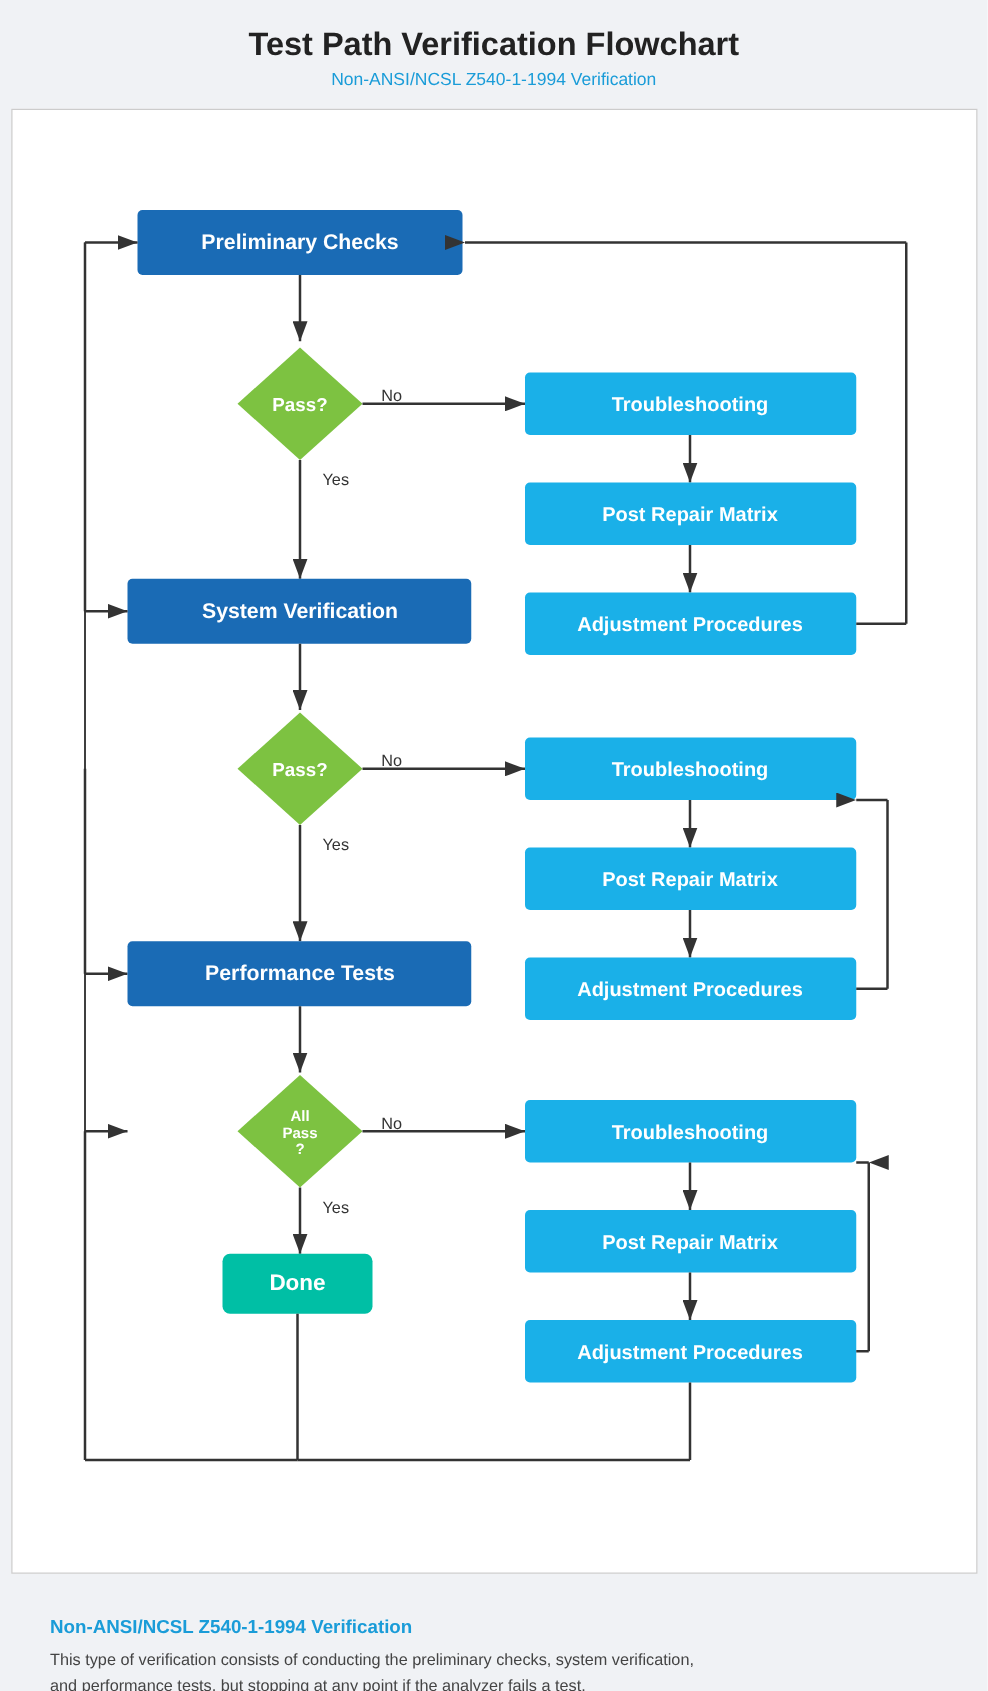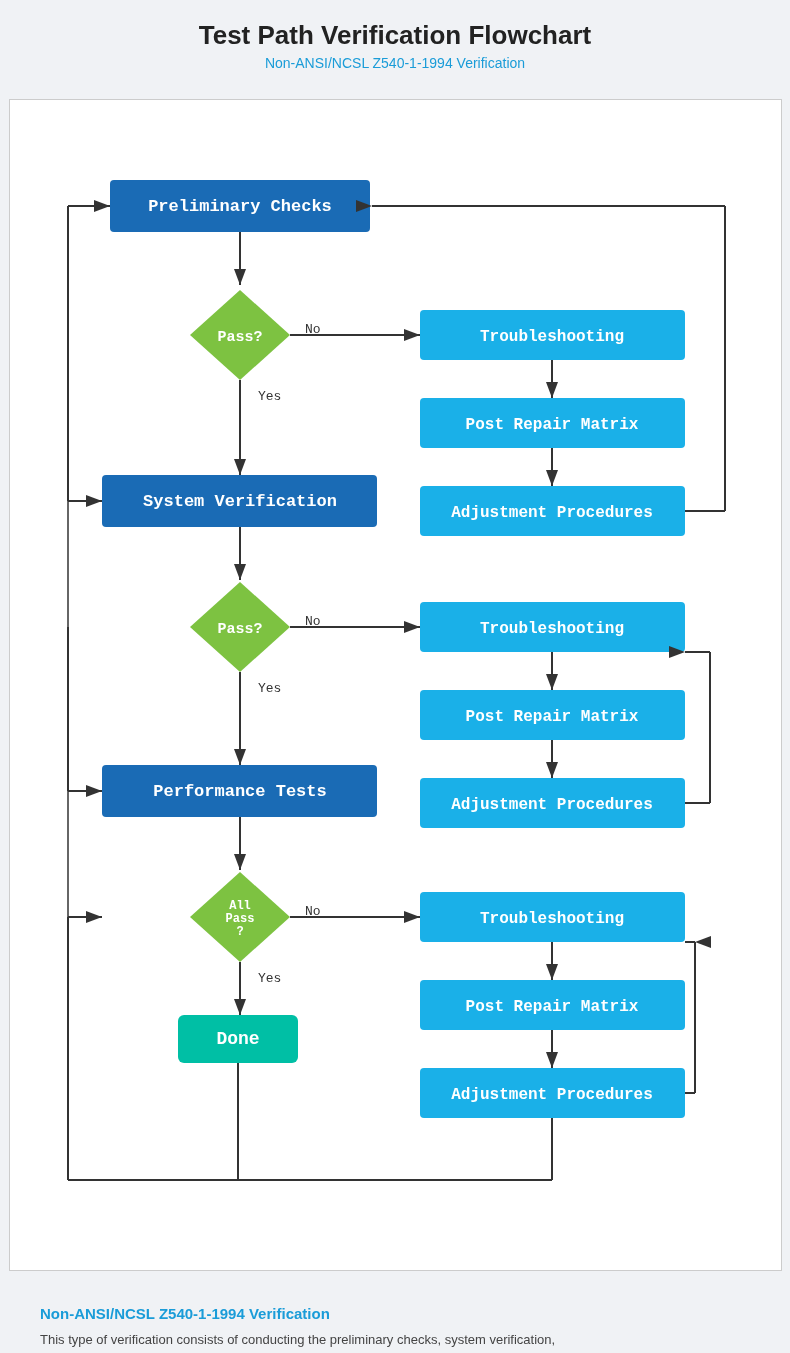--- a/index.html
+++ b/index.html
@@ -9,41 +9,40 @@
       width: 790px;
       min-height: 1353px;
     }
     .page-wrapper {
       width: 790px;
       background: #f0f2f5;
       padding: 20px 0 0 0;
     }
     .title-section {
       text-align: center;
-      margin-bottom: 28px;
+      margin-bottom: 16px;
     }
     .main-title {
       font-size: 26px;
       font-weight: bold;
       color: #222;
     }
     .sub-title {
       font-size: 14px;
       color: #1a9cd8;
       margin-top: 4px;
     }
     
     .flowchart-container {
       position: relative;
       width: 773px;
       margin: 0 auto;
       background: #fff;
       border: 1.5px solid #ccc;
       padding: 20px 10px 30px 10px;
-      font-family: Liberation Mono, monospace;
     }
     svg.flowchart {
       display: block;
       width: 730px;
       height: 1120px;
       margin: 0 auto;
     }
     
     .description-section {
       width: 750px;

